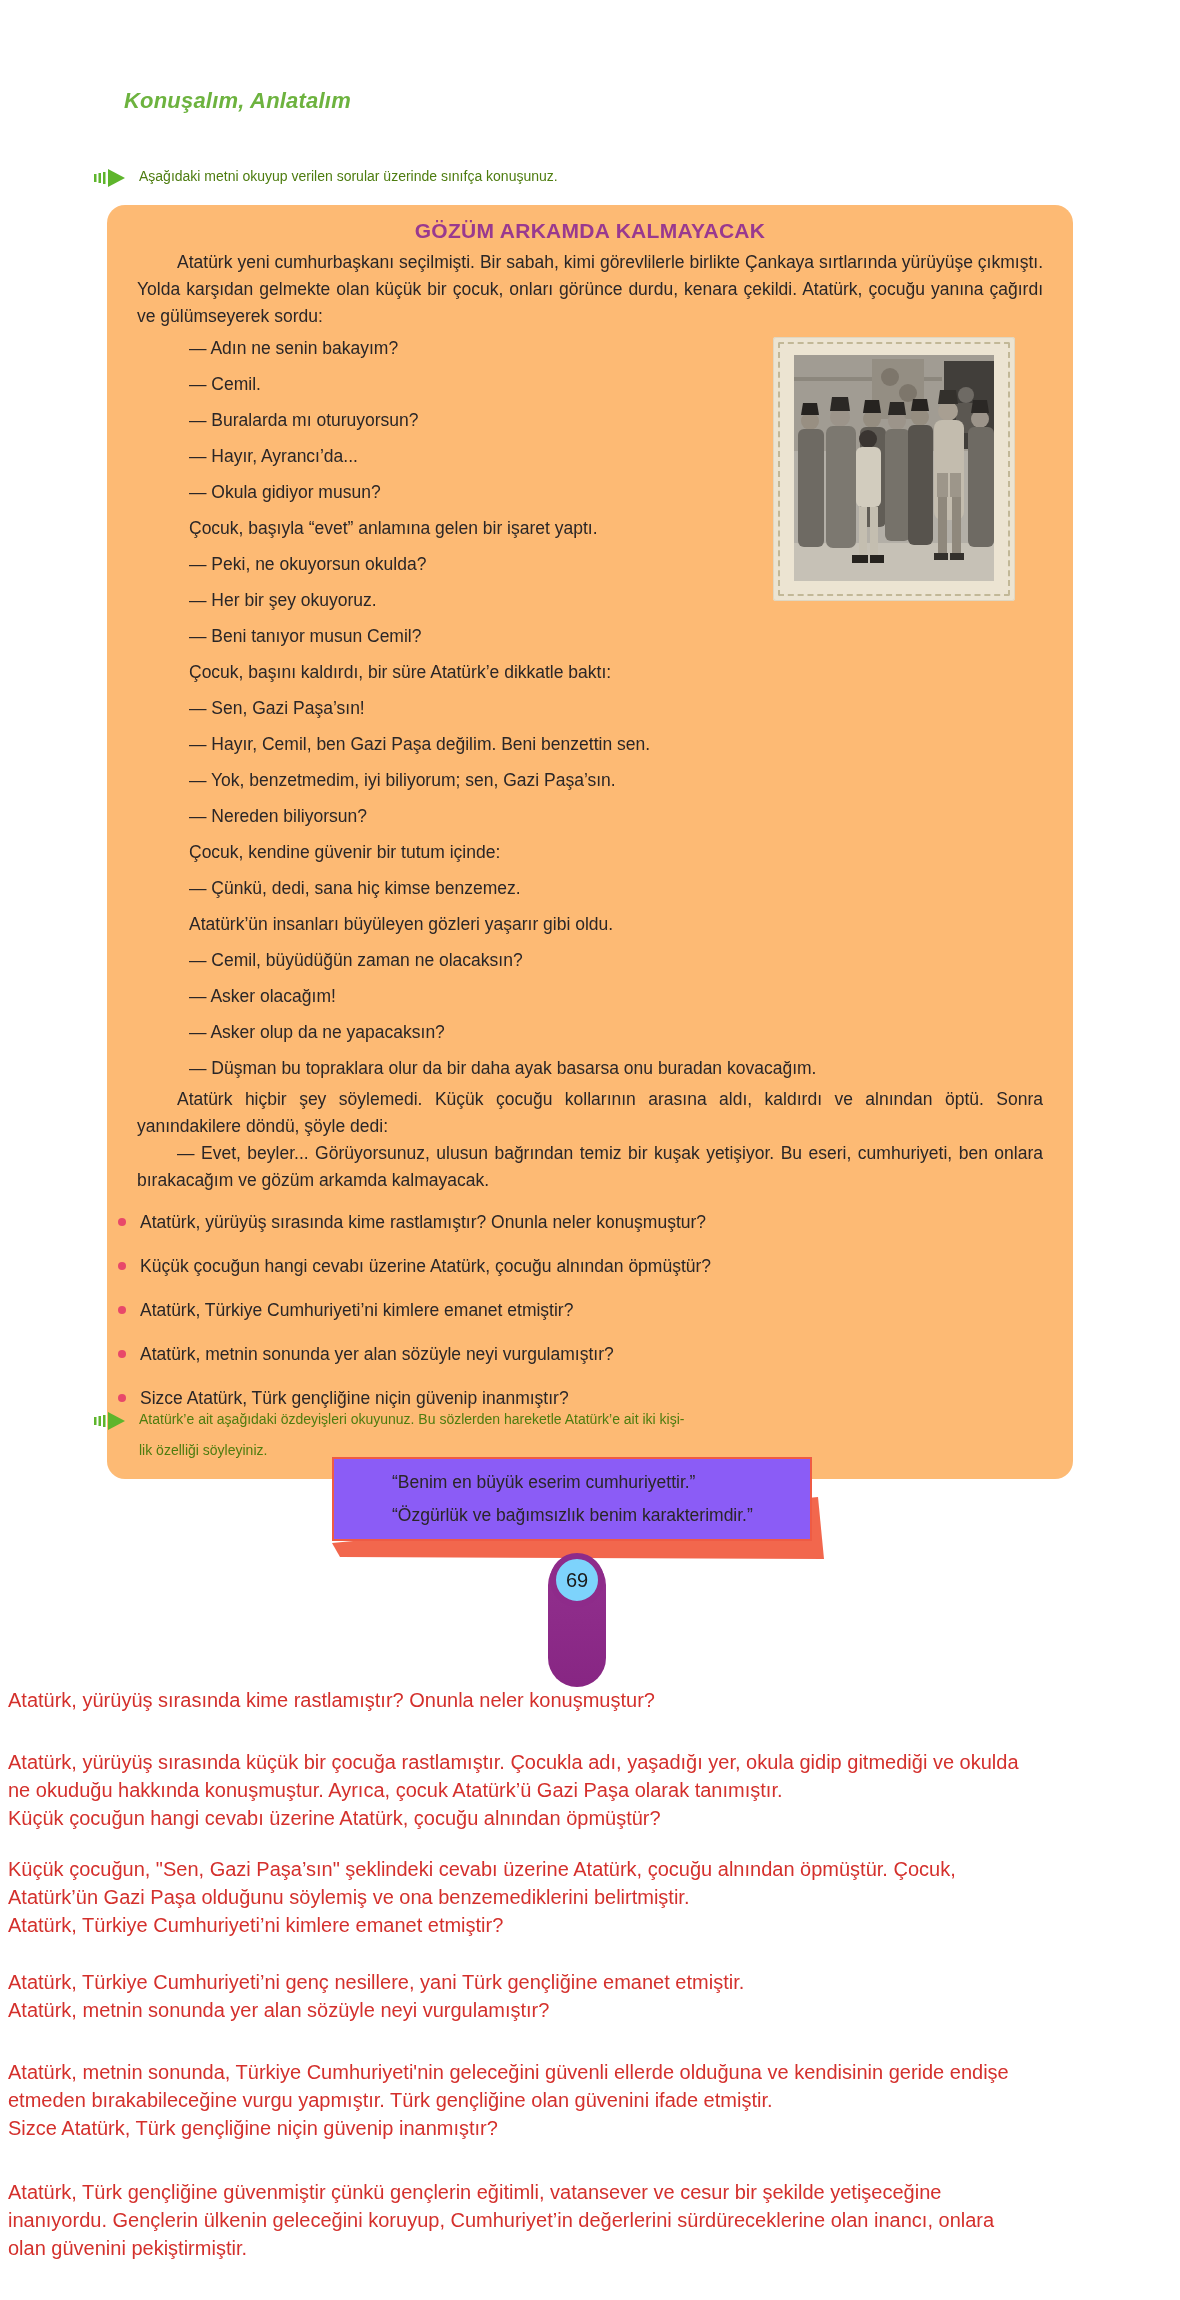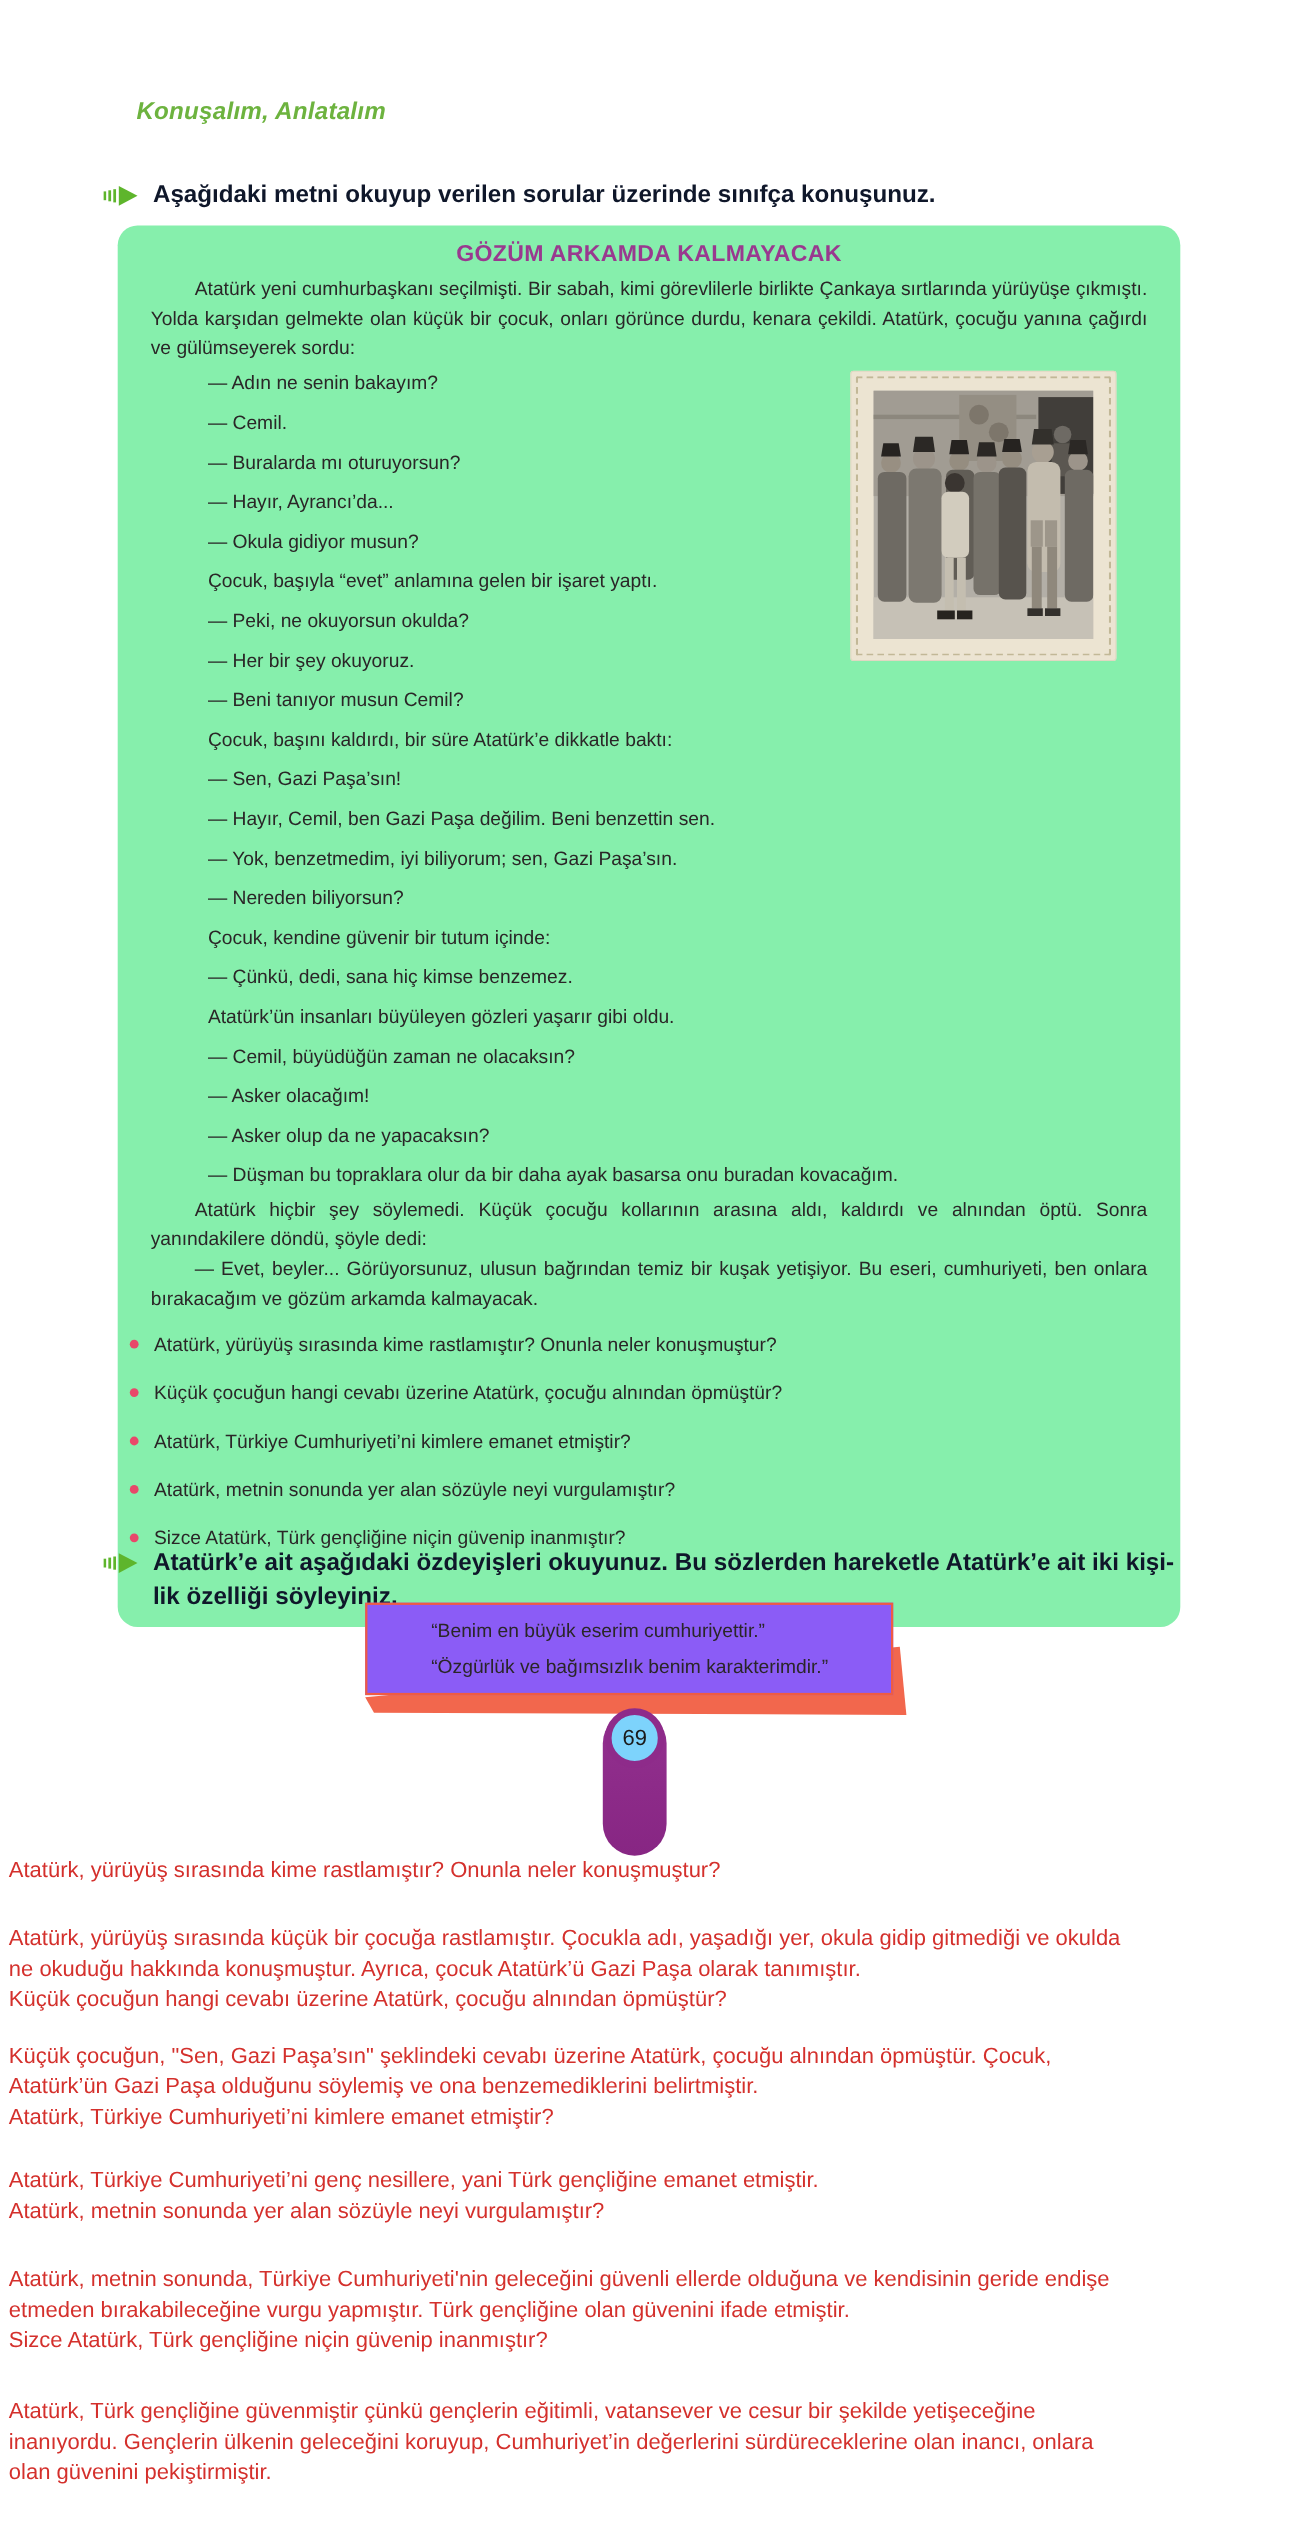--- a/index.html
+++ b/index.html
@@ -5,28 +5,28 @@
   html,body{margin:0;padding:0;background:#ffffff;}
   .page{position:relative;width:1180px;height:2300px;background:#ffffff;overflow:hidden;
         font-family:"Liberation Sans","DejaVu Sans",sans-serif;color:#2a2627;}
 
   
   .section-heading{position:absolute;left:110px;top:74px;margin:14px;
         font-size:22px;font-weight:bold;font-style:italic;color:#6db33f;letter-spacing:.2px;}
 
   
   .instr{position:absolute;display:flex;align-items:flex-start;gap:13px;}
-  .instr .txt{margin:0;font-size:22px;font-weight:bold;color:#0f172a;line-height:31px;}
+  .instr .txt{margin:0;font-size:14px;font-weight:normal;color:#4d7c0f;line-height:31px;}
   .instr1{left:94px;top:161px;width:980px;}
   .instr2{left:94px;top:1404px;width:1000px;}
   .arrow-icon{flex:0 0 auto;margin-top:7px;}
 
   
   .reading-box{position:absolute;left:107px;top:205px;width:966px;height:1274px;
-        background:#86efac;border-radius:18px;padding:12px 30px;box-sizing:border-box;overflow:hidden;}
+        background:#fdba74;border-radius:18px;padding:12px 30px;box-sizing:border-box;overflow:hidden;}
   .story-title{margin:2px 0 6px 0;text-align:center;font-size:21px;font-weight:bold;color:#99398f;letter-spacing:.3px;}
   .par{margin:0;font-size:17.5px;line-height:27px;text-align:justify;text-indent:40px;color:#2a2627;}
   .dlg{margin:0 0 0 52px;font-size:17.5px;line-height:36px;color:#2a2627;}
 
   
   .stamp{position:absolute;left:666px;top:132px;width:242px;height:264px;background:#ece4d2;
         border-radius:3px;box-shadow:0 0 0 1px #e0d7c2 inset;}
   .stamp:before{content:"";position:absolute;inset:5px;border:2px dashed #c2b897;border-radius:2px;}
   .stamp svg{position:absolute;left:21px;top:18px;}
 

